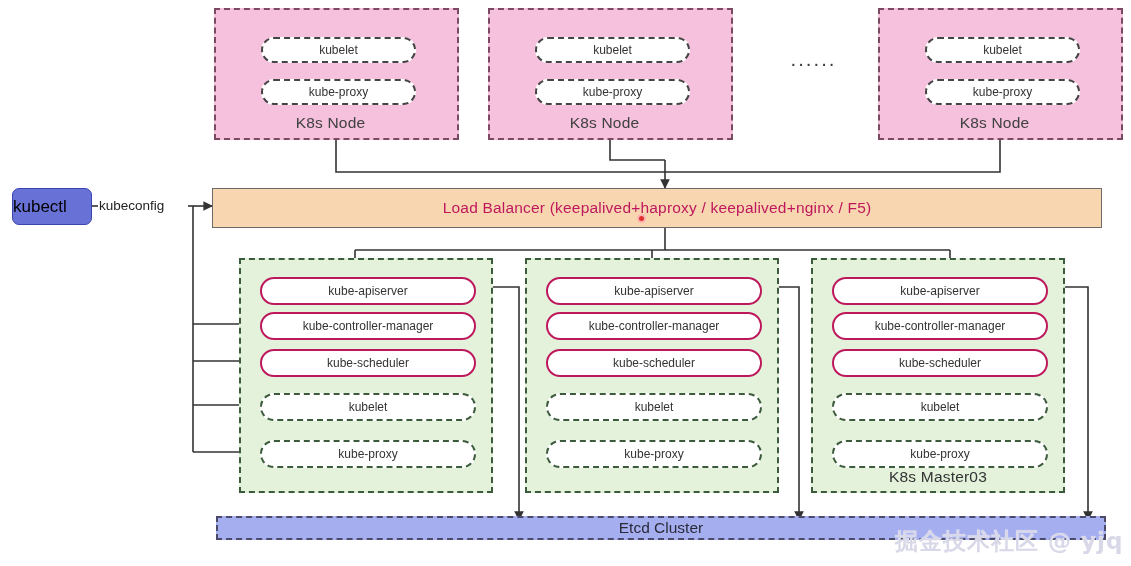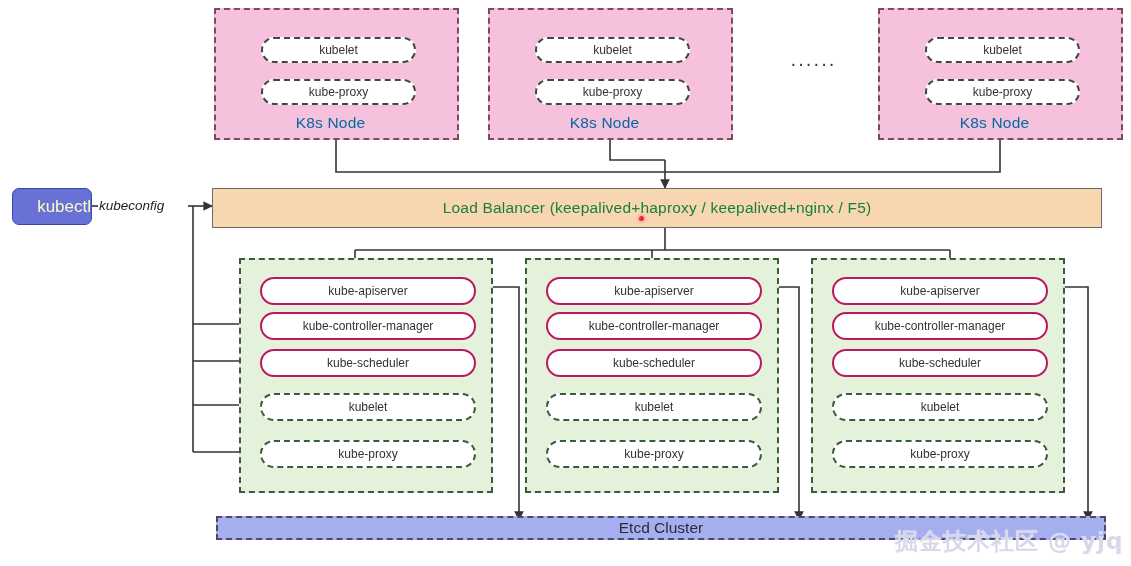--- a/index.html
+++ b/index.html
@@ -29,21 +29,21 @@
     background: #f5c1dd;
     border: 2.2px dashed #7a4a63;
     box-sizing: border-box;
   }
   .node-group .group-label {
     position: absolute;
     left: 0; right: 12px;
     bottom: 6px;
     text-align: center;
     font-size: 15.5px;
-    color: #0369a1;
+    color: #404040;
     letter-spacing: .2px;
   }
 
   
   .master-group {
     position: absolute;
     background: #e4f2dc;
     border: 2.2px dashed #3c5a3c;
     box-sizing: border-box;
   }
@@ -77,21 +77,21 @@
   
   .lb-bar {
     position: absolute;
     box-sizing: border-box;
     background: #f8d7b0;
     border: 1.6px solid #6b6b6b;
     display: flex;
     align-items: center;
     justify-content: center;
     font-size: 15.5px;
-    color: #15803d;
+    color: #be185d;
     letter-spacing: .2px;
   }
   .lb-dot {
     position: absolute;
     width: 9px;
     height: 9px;
     border-radius: 50%;
     background: #e03030;
     border: 2px solid #ffb3b3;
     box-sizing: border-box;
@@ -112,22 +112,22 @@
 
   
   .kubectl-box {
     position: absolute;
     box-sizing: border-box;
     background: #6871d6;
     border: 1.6px solid #3b45ad;
     border-radius: 7px;
     display: flex;
     align-items: center;
-    justify-content: flex-end;
-    color: #fef9c3;
+    justify-content: flex-start;
+    color: #000000;
     font-size: 17px;
   }
 
   
   .edge-label {
     position: absolute;
     font-size: 13.5px;
     color: #222222;
     background: #ffffff;
     padding: 0 1px;
@@ -225,21 +225,21 @@
       <span>kube-proxy</span>
     </div>
     <div class="group-label">K8s Node</div>
   </div>
 
   <div class="ellipsis" style="left:790px; top:52px;">······</div>
 
   <div class="kubectl-box" style="left:12px; top:188px; width:80px; height:37px;">
     <span>kubectl</span>
   </div>
-  <div class="edge-label" style="left:98px; top:198px;font-style:italic;">kubeconfig</div>
+  <div class="edge-label" style="left:98px; top:198px;">kubeconfig</div>
 
   <div class="lb-bar" style="left:212px; top:188px; width:890px; height:40px;">
     <span>Load Balancer  (keepalived+haproxy  /  keepalived+nginx  /  F5)</span>
   </div>
   <div class="lb-dot" style="left:637px; top:214px;"></div>
 
   <div class="master-group" style="left:239px; top:258px; width:254px; height:235px;">
     <div class="pill solid" style="left:19px; top:17px; width:216px; height:28px;">
       <span>kube-apiserver</span>
     </div>
@@ -284,20 +284,21 @@
     </div>
     <div class="pill solid" style="left:19px; top:89px; width:216px; height:28px;">
       <span>kube-scheduler</span>
     </div>
     <div class="pill dashed-green" style="left:19px; top:133px; width:216px; height:28px;">
       <span>kubelet</span>
     </div>
     <div class="pill dashed-green" style="left:19px; top:180px; width:216px; height:28px;">
       <span>kube-proxy</span>
     </div>
+    <div class="group-label">K8s Master03</div>
   </div>
 
   <div class="etcd-bar" style="left:216px; top:516px; width:890px; height:24px;">
     <span>Etcd Cluster</span>
   </div>
 
   <div class="watermark" style="left:895px; top:526px;font-weight:bold;">掘金技术社区 @ yjq</div>
 
 </div>
 

